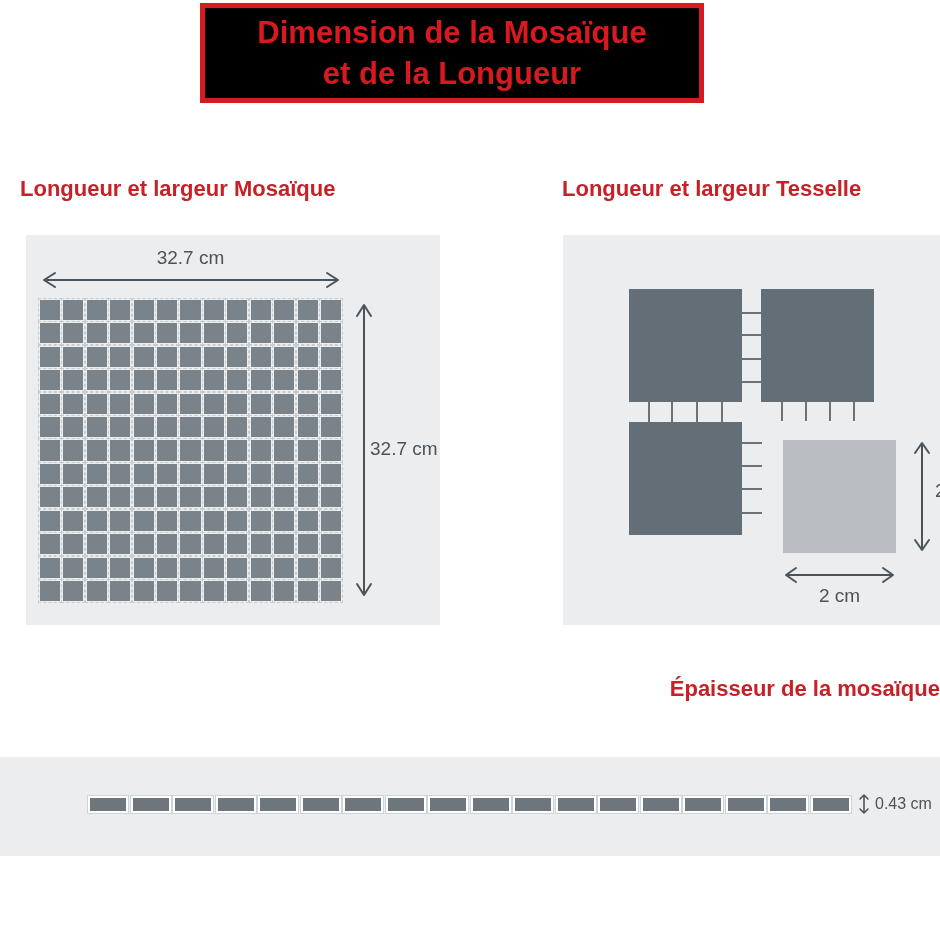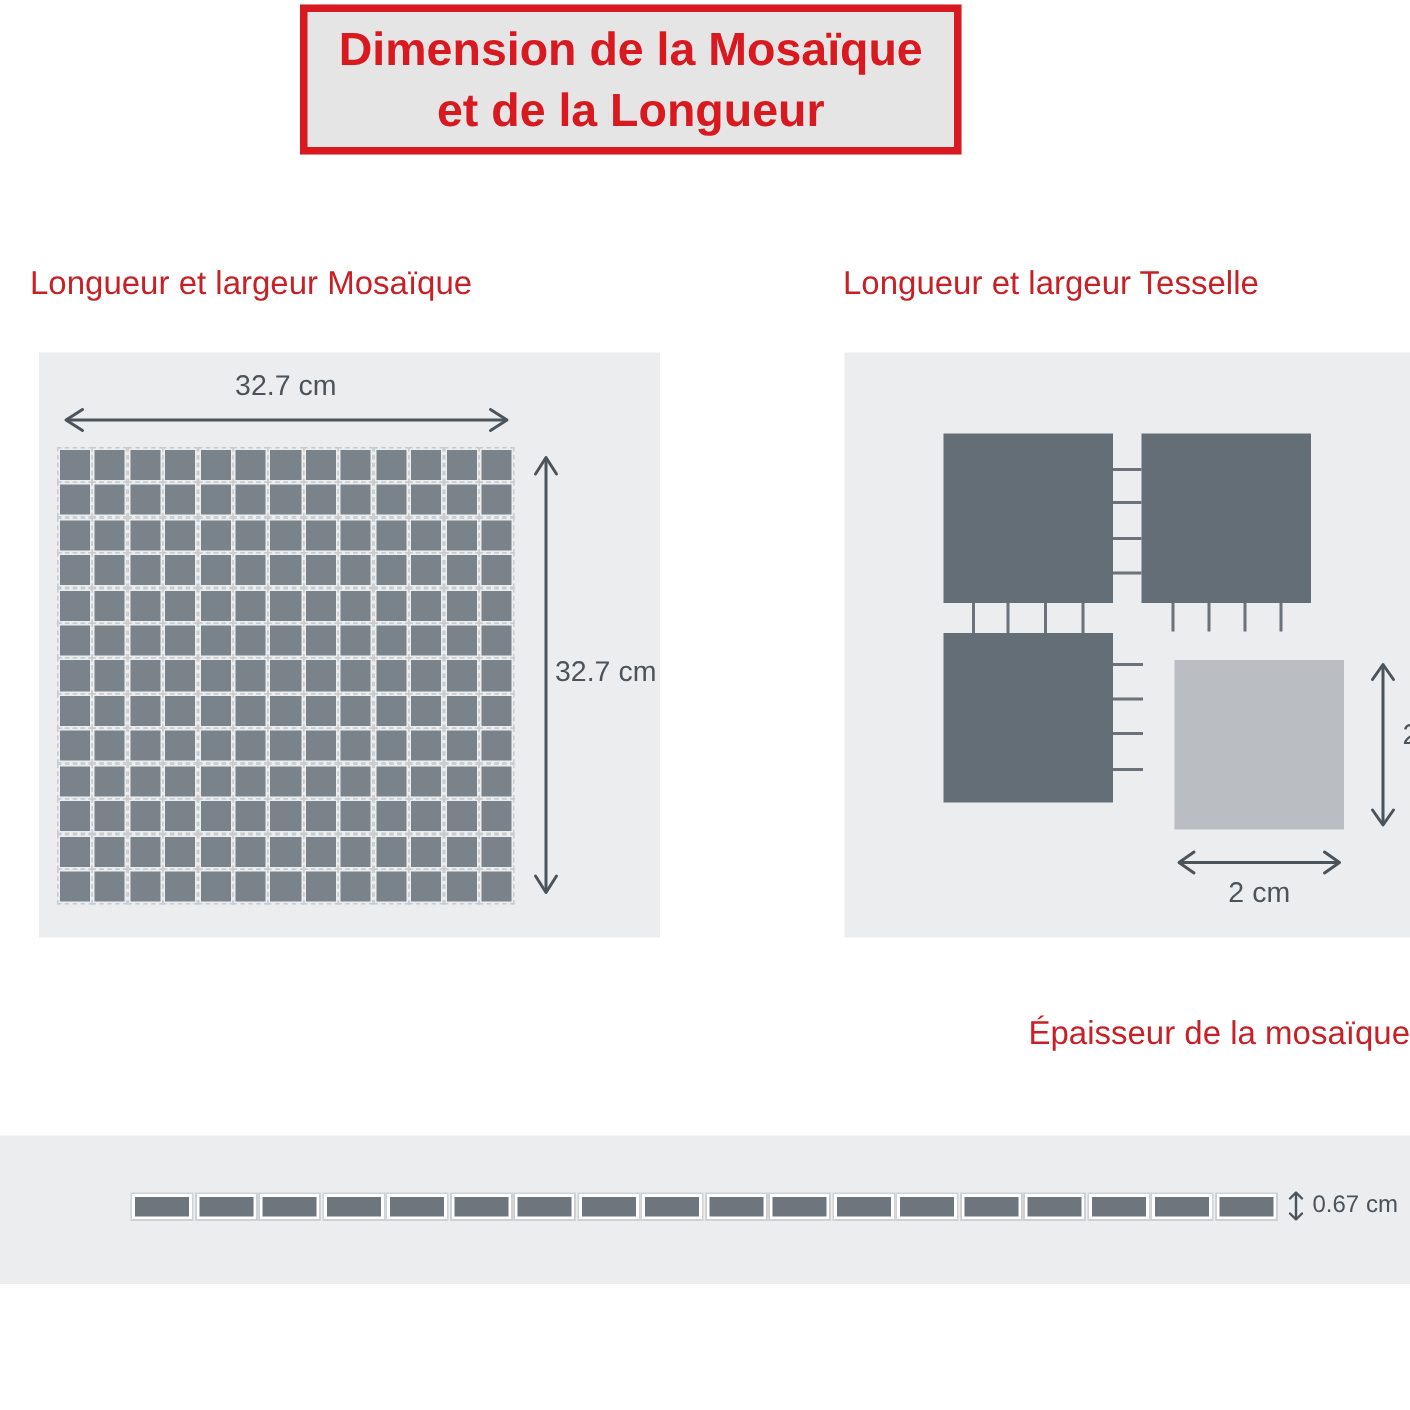--- a/index.html
+++ b/index.html
@@ -10,26 +10,26 @@
     --tess-dark:#646e77;
     --tess-light:#babec2;
     --strip-tile:#6d757d;
     --dim-text:#4b545b;
     --tick:#6b7279;
   }
   html,body{margin:0;padding:0;background:#fff;}
   .page{position:relative;width:940px;height:940px;background:#fff;
         font-family:"Liberation Sans",sans-serif;overflow:hidden;}
 
-  .title-box{position:absolute;left:200px;top:3px;width:441px;height:100px;
-             box-sizing:border-box;border:5px solid var(--accent-red);background:#e5e5e5;
+  .title-box{position:absolute;left:200px;top:3px;width:504px;height:100px;
+             box-sizing:border-box;border:5px solid var(--accent-red);background:#000000;
              display:flex;flex-direction:column;align-items:center;justify-content:center;}
   .title-line{font-size:31px;font-weight:bold;color:var(--accent-red);line-height:41px;white-space:nowrap;}
 
-  .heading{position:absolute;font-size:22px;font-weight:normal;color:var(--heading-red);white-space:nowrap;}
+  .heading{position:absolute;font-size:22px;font-weight:bold;color:var(--heading-red);white-space:nowrap;}
   .heading-left{left:20px;top:176px;}
   .heading-right{left:562px;top:176px;}
   .heading-center{left:0;top:676px;width:940px;text-align:right;}
 
   .panel{position:absolute;top:235px;height:390px;background:var(--panel-bg);}
   .panel-left{left:0;width:414px;margin-left:26px;}
   .panel-right{left:525px;width:415px;margin-left:38px;}
 
   .dim-label{position:absolute;color:var(--dim-text);font-size:19px;white-space:nowrap;}
 
@@ -320,17 +320,17 @@
         <div class="stile"></div>
         <div class="stile"></div>
         <div class="stile"></div>
       </div>
     <div class="thickness-label-group">
       <svg class="updown-icon" width="12" height="22" viewBox="0 0 12 22">
         <line x1="6" y1="3" x2="6" y2="19"></line>
         <polyline points="2,6 6,2 10,6"></polyline>
         <polyline points="2,16 6,20 10,16"></polyline>
       </svg>
-      <span>0.67 cm</span>
+      <span>0.43 cm</span>
     </div>
   </div>
 
 </div>
 
 </body></html>

